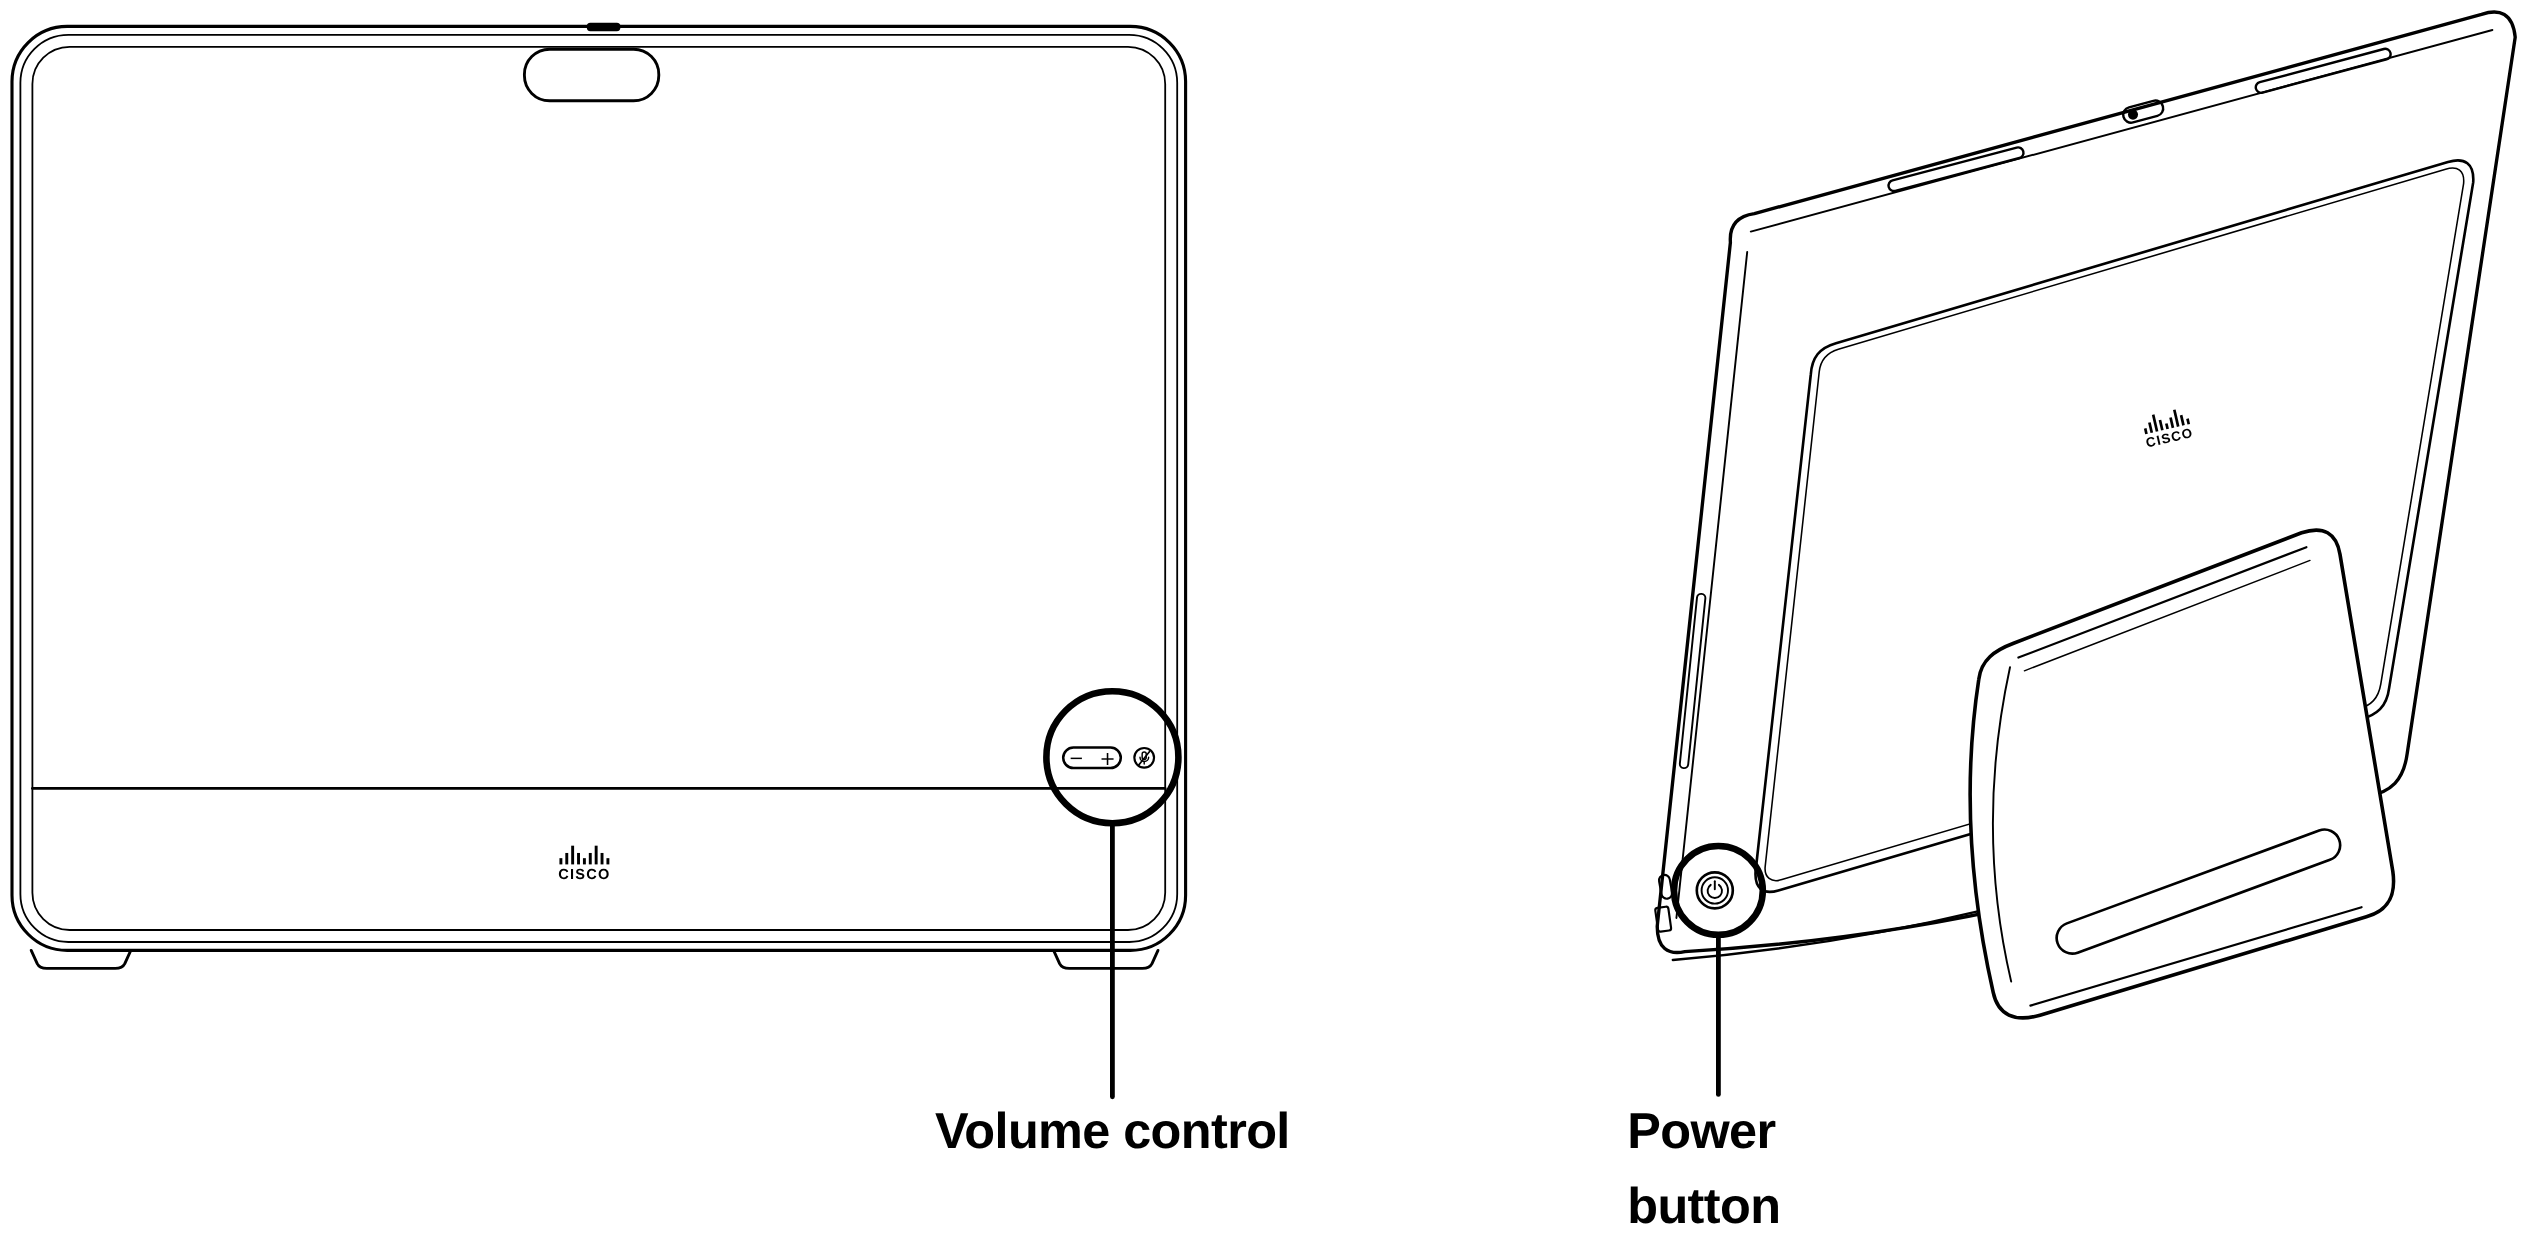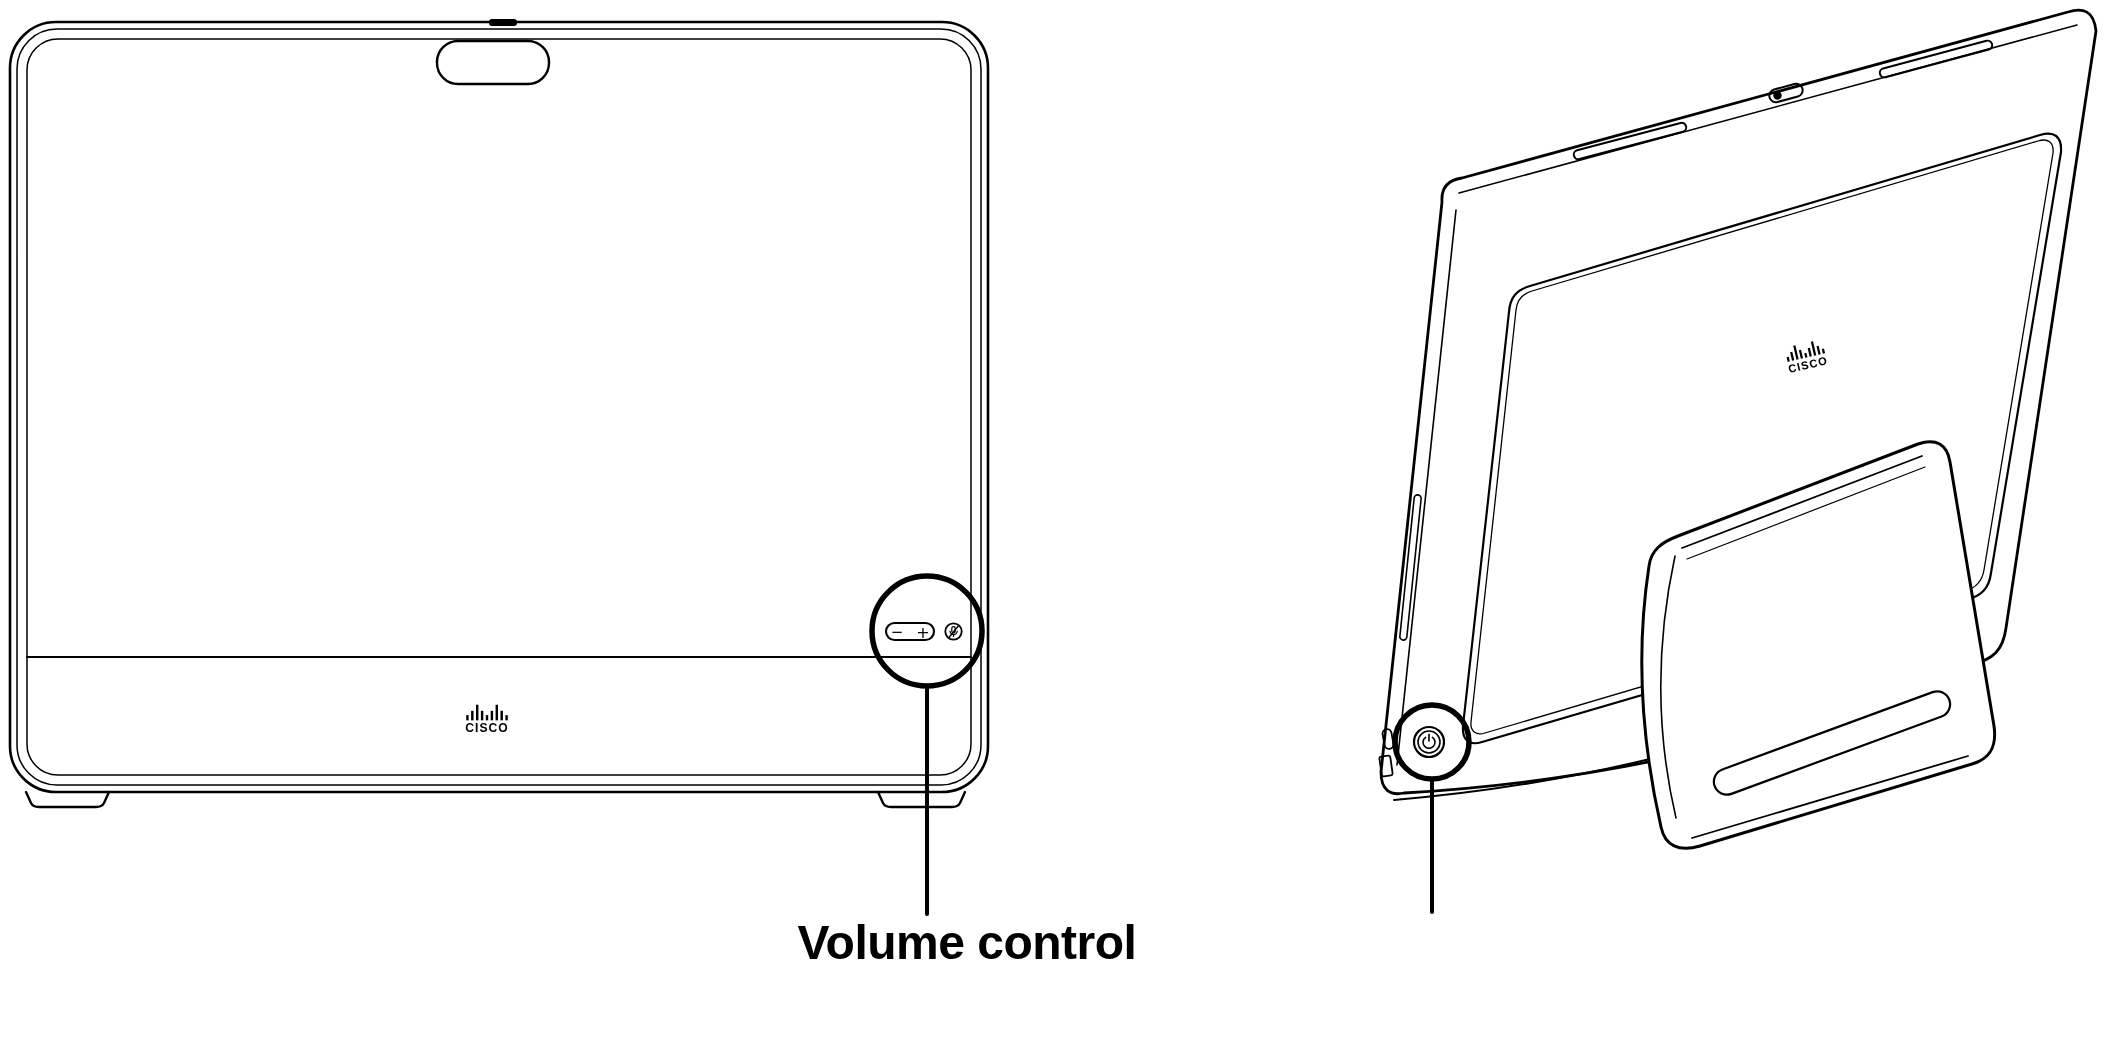--- a/index.html
+++ b/index.html
@@ -7,26 +7,25 @@
     position:relative;
     width:2114px;height:1050px;
     background:#ffffff;
     overflow:hidden;
     font-family:"Liberation Sans", sans-serif;
   }
   .stage svg{position:absolute;left:0;top:0;}
   .callout-label{
     position:absolute;
     font-weight:700;
-    font-size:48px;
+    font-size:42px;
     line-height:62px;
     letter-spacing:-0.5px;
     color:#000;
     white-space:nowrap;
-    margin-left:40px;
   }
   .callout-label span{display:block;}
   #label-volume{left:927px;top:912px;transform:translateX(-50%);text-align:center;}
   #label-power{left:1356px;top:912px;text-align:left;}
   .logo-text{
     font-family:"Liberation Sans", sans-serif;
     font-weight:700;
     letter-spacing:1.2px;
   }
   .pill-glyph{
@@ -170,14 +169,18 @@
 
     <circle cx="1432" cy="742" r="37" stroke-width="5.5"></circle>
     <line x1="1432" y1="779.5" x2="1432" y2="912" stroke-width="4"></line>
   </g>
 </svg>
 
 <div class="callout-label" id="label-volume">
   <span>Volume control</span>
 </div>
 
+<div class="callout-label" id="label-power">
+  <span>Power</span>
+  <span>button</span>
+</div>
 
 </div>
 
 </body></html>

